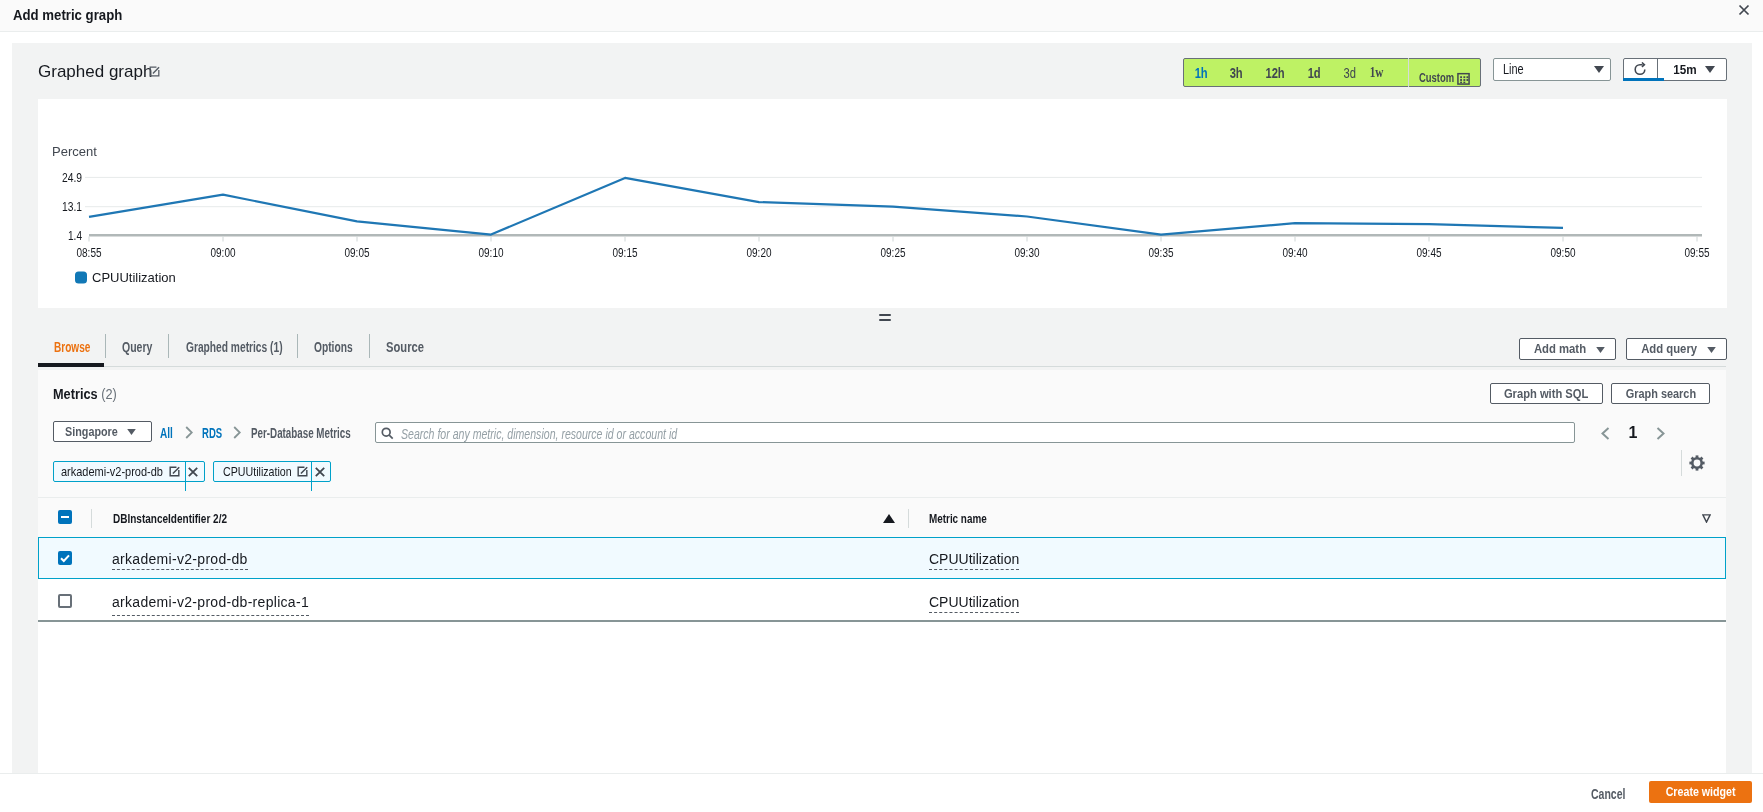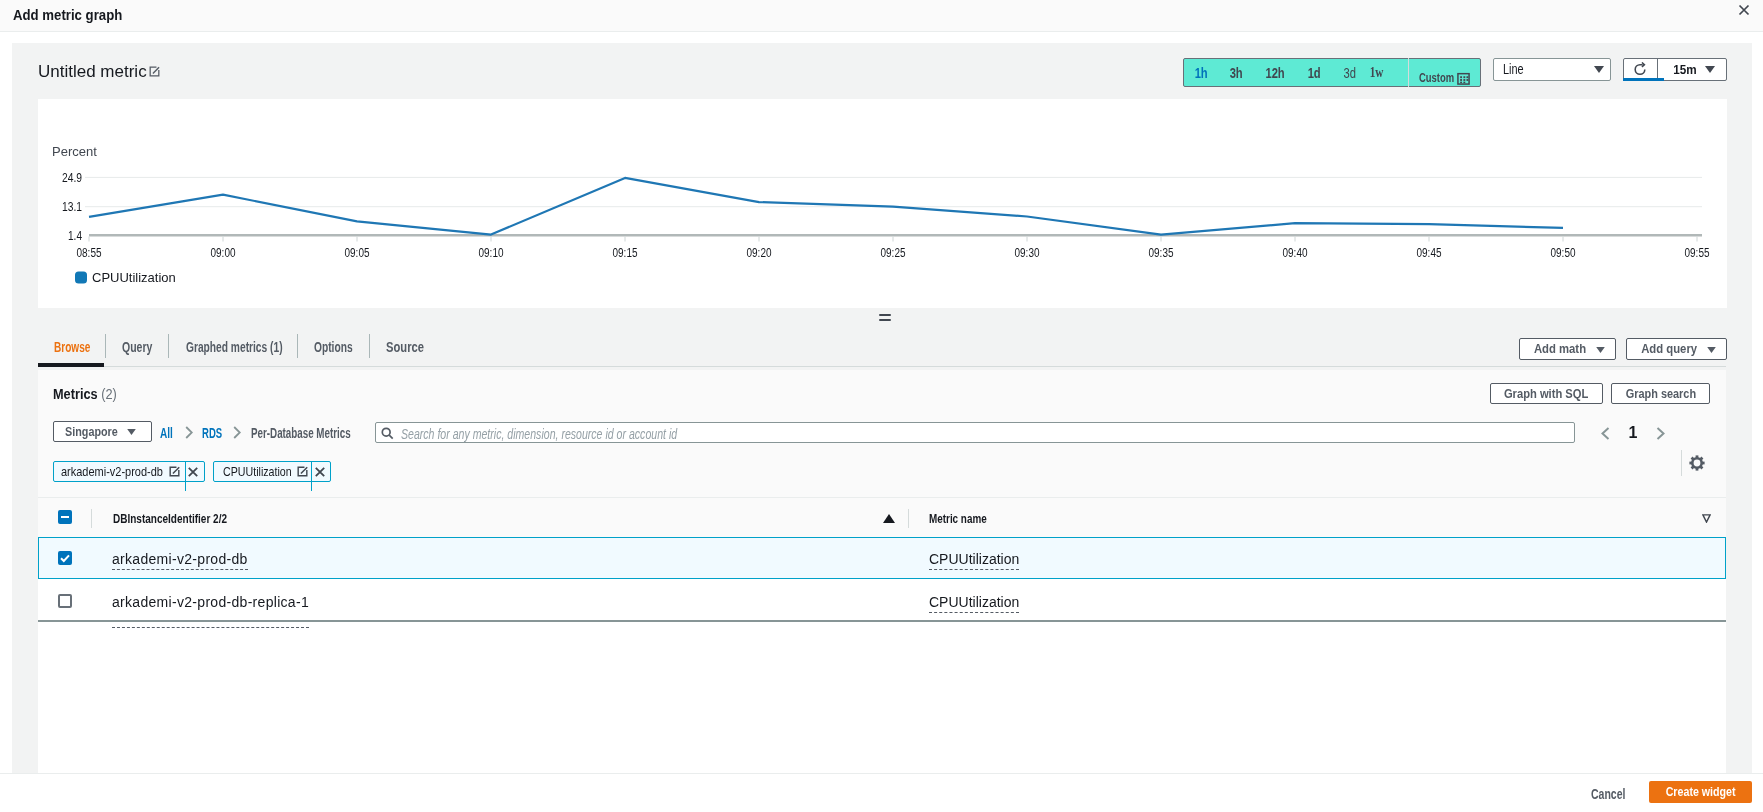--- a/index.html
+++ b/index.html
@@ -15,27 +15,27 @@
 <div id="page">
 
   <div class="abs" style="left:0;top:0;width:1763px;height:32px;background:#fafafa;border-bottom:1px solid #eaeded;"></div>
   <div class="abs bold" style="left:13px;top:1px;font-size:15px;color:#16191f;line-height:27px;transform:scaleX(.88);transform-origin:0 50%;">Add metric graph</div>
   <svg class="abs" style="left:1738px;top:4px" width="12" height="12" viewBox="0 0 12 12">
     <path d="M1.5 1.5 L10.5 10.5 M10.5 1.5 L1.5 10.5" stroke="#414750" stroke-width="1.7" fill="none"></path>
   </svg>
 
   <div class="abs" style="left:12px;top:43px;width:1740px;height:730px;background:#f2f3f3;"></div>
 
-  <div class="abs" style="left:38px;top:62px;font-size:17px;color:#16191f;line-height:20px;">Untitled metric</div>
+  <div class="abs" style="left:38px;top:62px;font-size:17px;color:#16191f;line-height:20px;">Graphed graph</div>
   <svg class="abs" style="left:149px;top:66px" width="11" height="11" viewBox="0 0 14 14">
     <path d="M9.5 1.5 H1.5 V12.5 H12.5 V5" stroke="#545b64" stroke-width="1.6" fill="none"></path>
     <path d="M5 9.5 L12.8 1.6" stroke="#545b64" stroke-width="1.8" fill="none"></path>
   </svg>
 
-  <div class="abs" style="left:1183px;top:58px;width:298px;height:29px;background:#5eead4;border:1px solid #687078;border-radius:2px;display:flex;align-items:center;font-size:14px;color:#414750;">
+  <div class="abs" style="left:1183px;top:58px;width:298px;height:29px;background:#bef264;border:1px solid #687078;border-radius:2px;display:flex;align-items:center;font-size:14px;color:#414750;">
     <div style="width:35px;text-align:center;font-weight:bold;color:#0073bb;"><span class="sc" style="transform:scaleX(.8)">1h</span></div>
     <div style="width:35px;text-align:center;font-weight:bold;"><span class="sc" style="transform:scaleX(.8)">3h</span></div>
     <div style="width:42px;text-align:center;font-weight:bold;"><span class="sc" style="transform:scaleX(.8)">12h</span></div>
     <div style="width:36px;text-align:center;font-weight:bold;"><span class="sc" style="transform:scaleX(.8)">1d</span></div>
     <div style="width:36px;text-align:center;font-weight:normal;"><span class="sc" style="transform:scaleX(.8)">3d</span></div>
     <div style="width:40px;text-align:left;font-weight:bold;font-family:Liberation Serif, serif;"><span class="sc" style="transform:scaleX(.8)">1w</span></div>
     <div style="width:0;height:29px;border-left:1px solid #d5dbdb;"></div>
     <div style="flex:1;position:relative;height:17px;font-weight:bold;">
       <span class="abs" style="left:10px;top:6px;font-size:13.5px;transform:scaleX(.7);transform-origin:0 50%;">Custom</span>
       <svg class="abs" style="left:48px;top:8px" width="13" height="13" viewBox="0 0 14 14">
@@ -232,21 +232,21 @@
 
   <div class="abs" style="left:38px;top:537px;width:1688px;height:42px;background:#f1faff;border:1.5px solid #00a1c9;"></div>
   <div class="abs" style="left:58px;top:551px;width:14px;height:14px;background:#0073bb;border-radius:2px;"></div>
   <svg class="abs" style="left:58px;top:551px" width="14" height="14" viewBox="0 0 14 14">
       <path d="M3 7.2 L5.8 10 L11 4.4" fill="none" stroke="#fff" stroke-width="2"></path>
     </svg>
   <div class="abs" style="left:112px;top:551px;font-size:14px;color:#16191f;line-height:17px;border-bottom:1px dashed #545b64;padding-bottom:1px;letter-spacing:.3px;">arkademi-v2-prod-db</div>
   <div class="abs" style="left:929px;top:551px;font-size:14px;color:#16191f;line-height:17px;border-bottom:1px dashed #545b64;padding-bottom:1px;">CPUUtilization</div>
 
   <div class="abs" style="left:58px;top:594px;width:14px;height:14px;background:#fff;border:2px solid #687078;border-radius:2px;"></div>
-  <div class="abs" style="left:112px;top:594px;font-size:14px;color:#16191f;line-height:17px;border-bottom:1px dashed #545b64;padding-bottom:16px;letter-spacing:.3px;">arkademi-v2-prod-db-replica-1</div>
+  <div class="abs" style="left:112px;top:594px;font-size:14px;color:#16191f;line-height:17px;border-bottom:1px dashed #545b64;padding-bottom:4px;letter-spacing:.3px;">arkademi-v2-prod-db-replica-1</div>
   <div class="abs" style="left:929px;top:594px;font-size:14px;color:#16191f;line-height:17px;border-bottom:1px dashed #545b64;padding-bottom:1px;">CPUUtilization</div>
   <div class="abs" style="left:38px;top:620px;width:1688px;height:2px;background:#879596;"></div>
 
   <div class="abs" style="left:0;top:773px;width:1763px;height:39px;background:#fff;border-top:1px solid #eaeded;"></div>
   <div class="abs bold" style="left:1591px;top:786px;font-size:14px;color:#545b64;transform:scaleX(.75);transform-origin:0 50%;">Cancel</div>
   <div class="abs bold" style="left:1649px;top:781px;width:103px;height:22px;background:#ec7211;border-radius:2px;font-size:13px;color:#fff;text-align:center;line-height:22px;"><span class="sc" style="transform:scaleX(.82)">Create widget</span></div>
 
 </div>
 
 </body></html>

